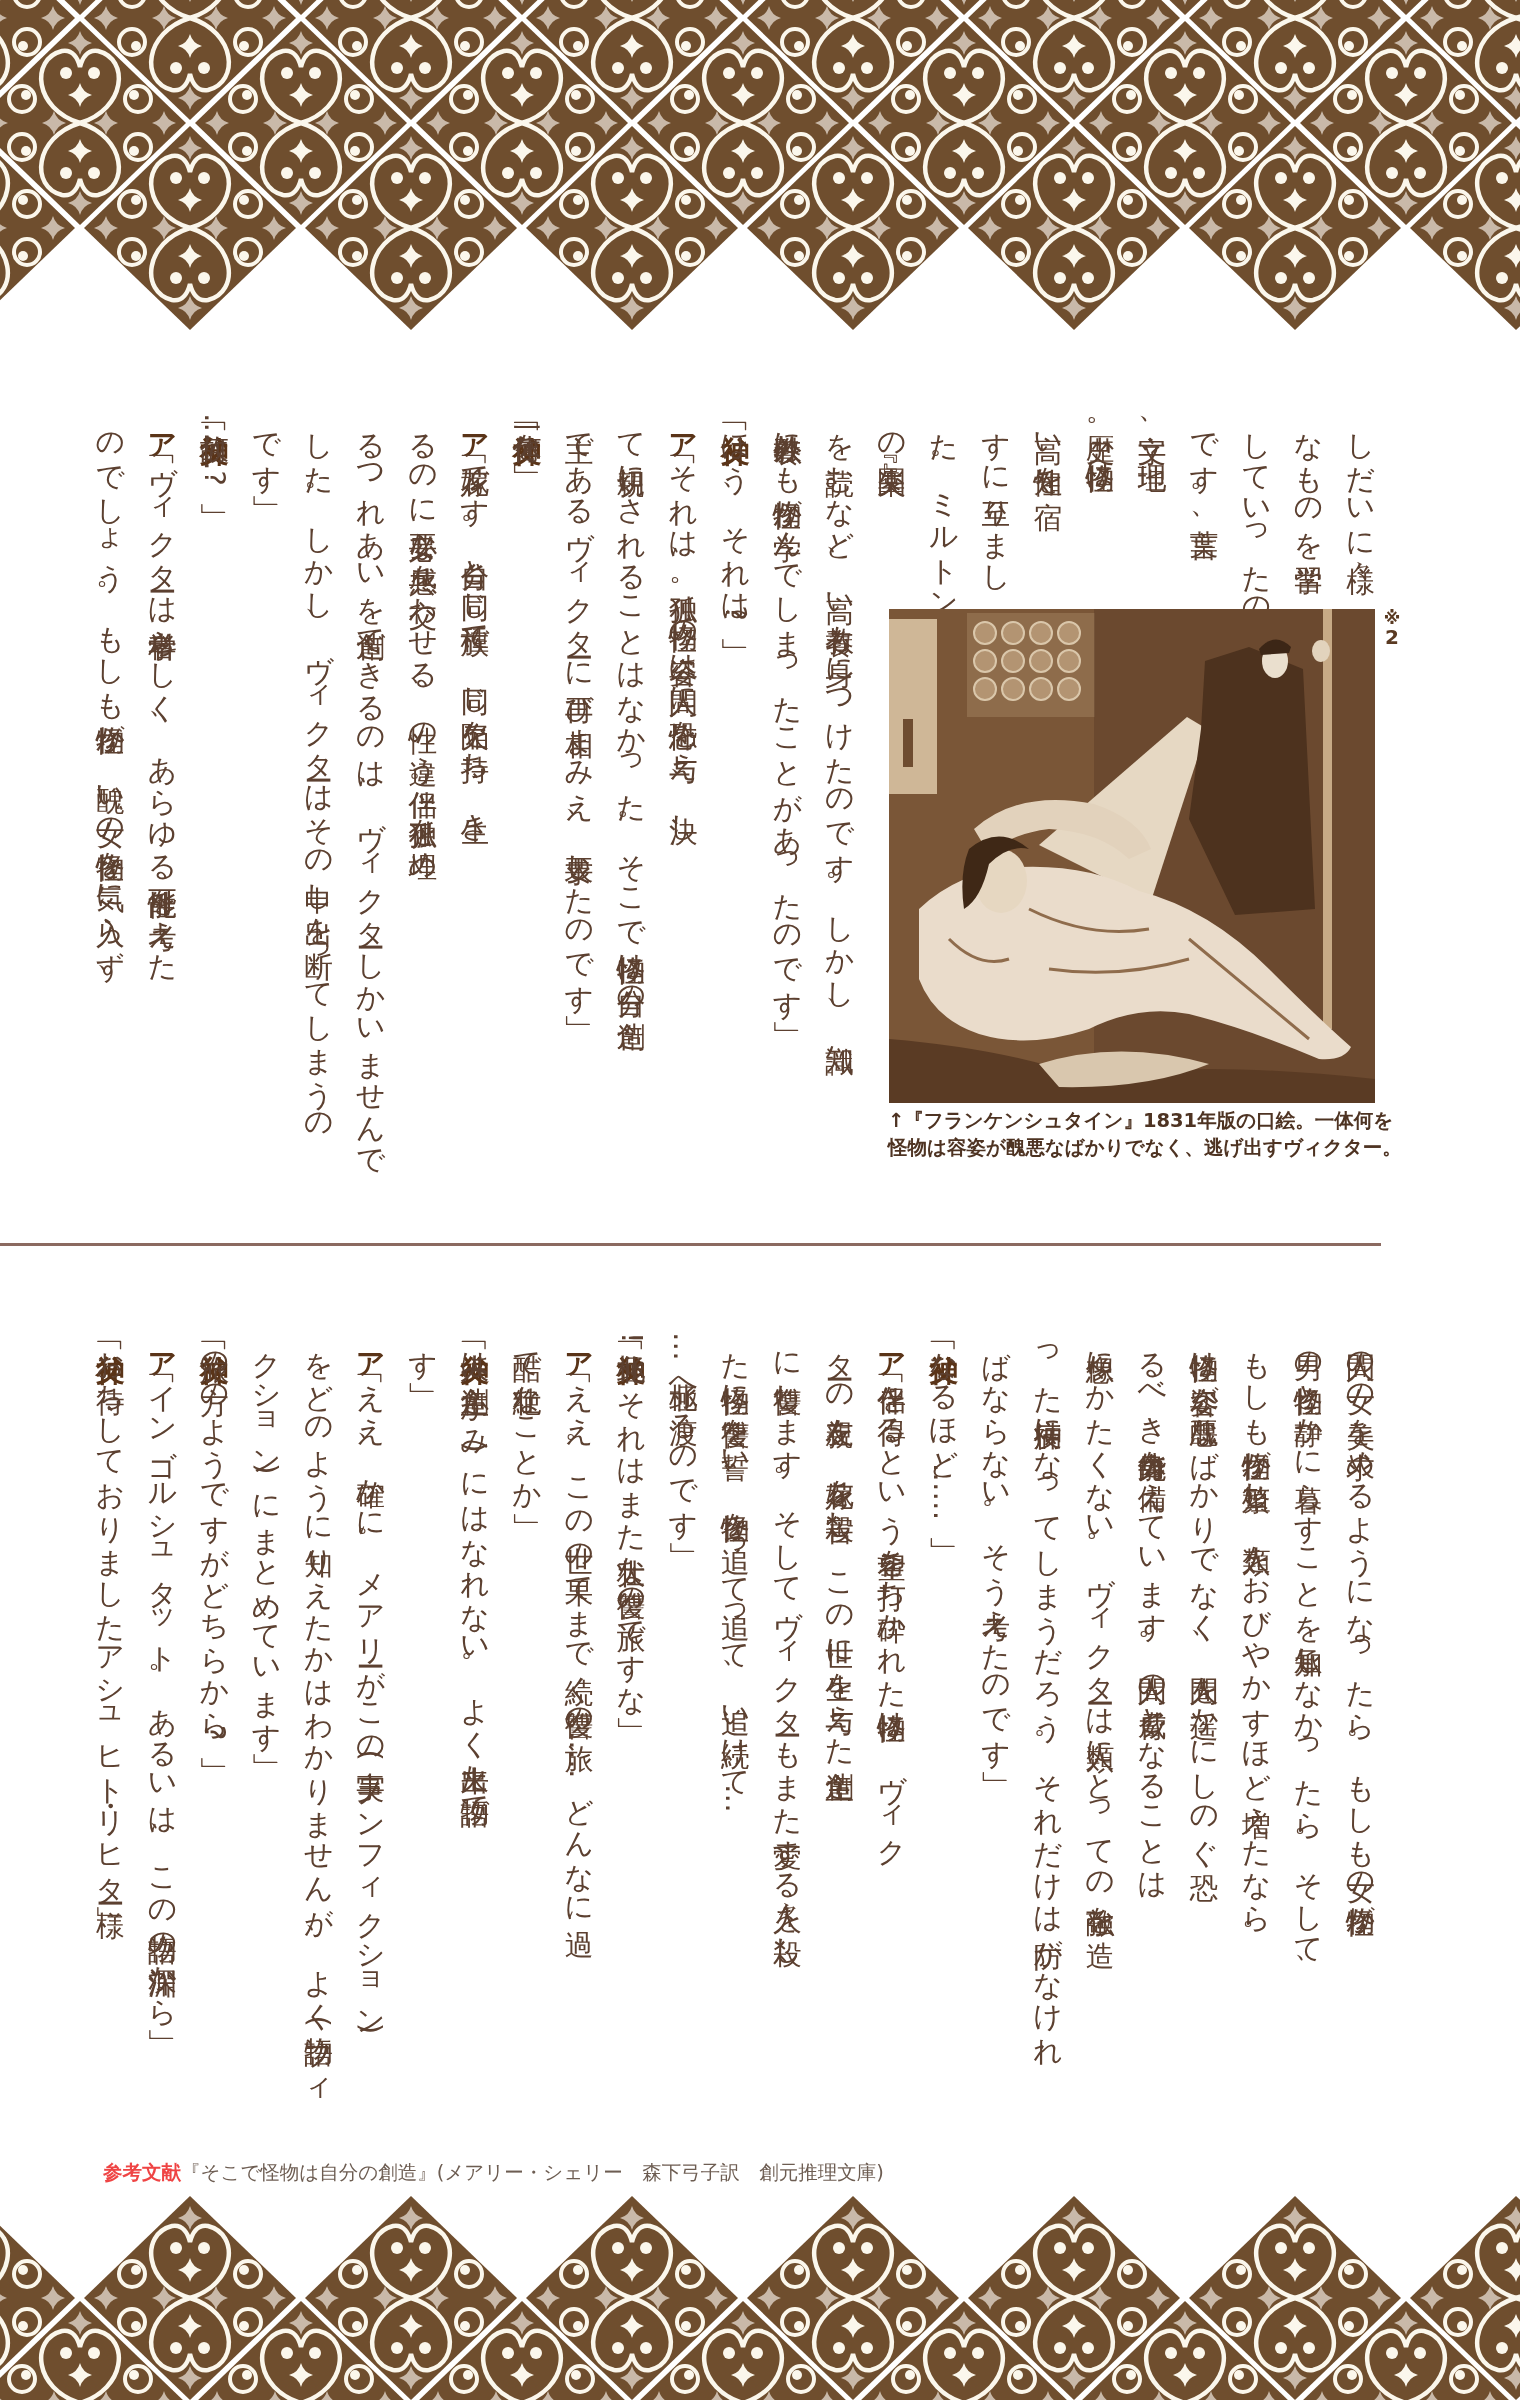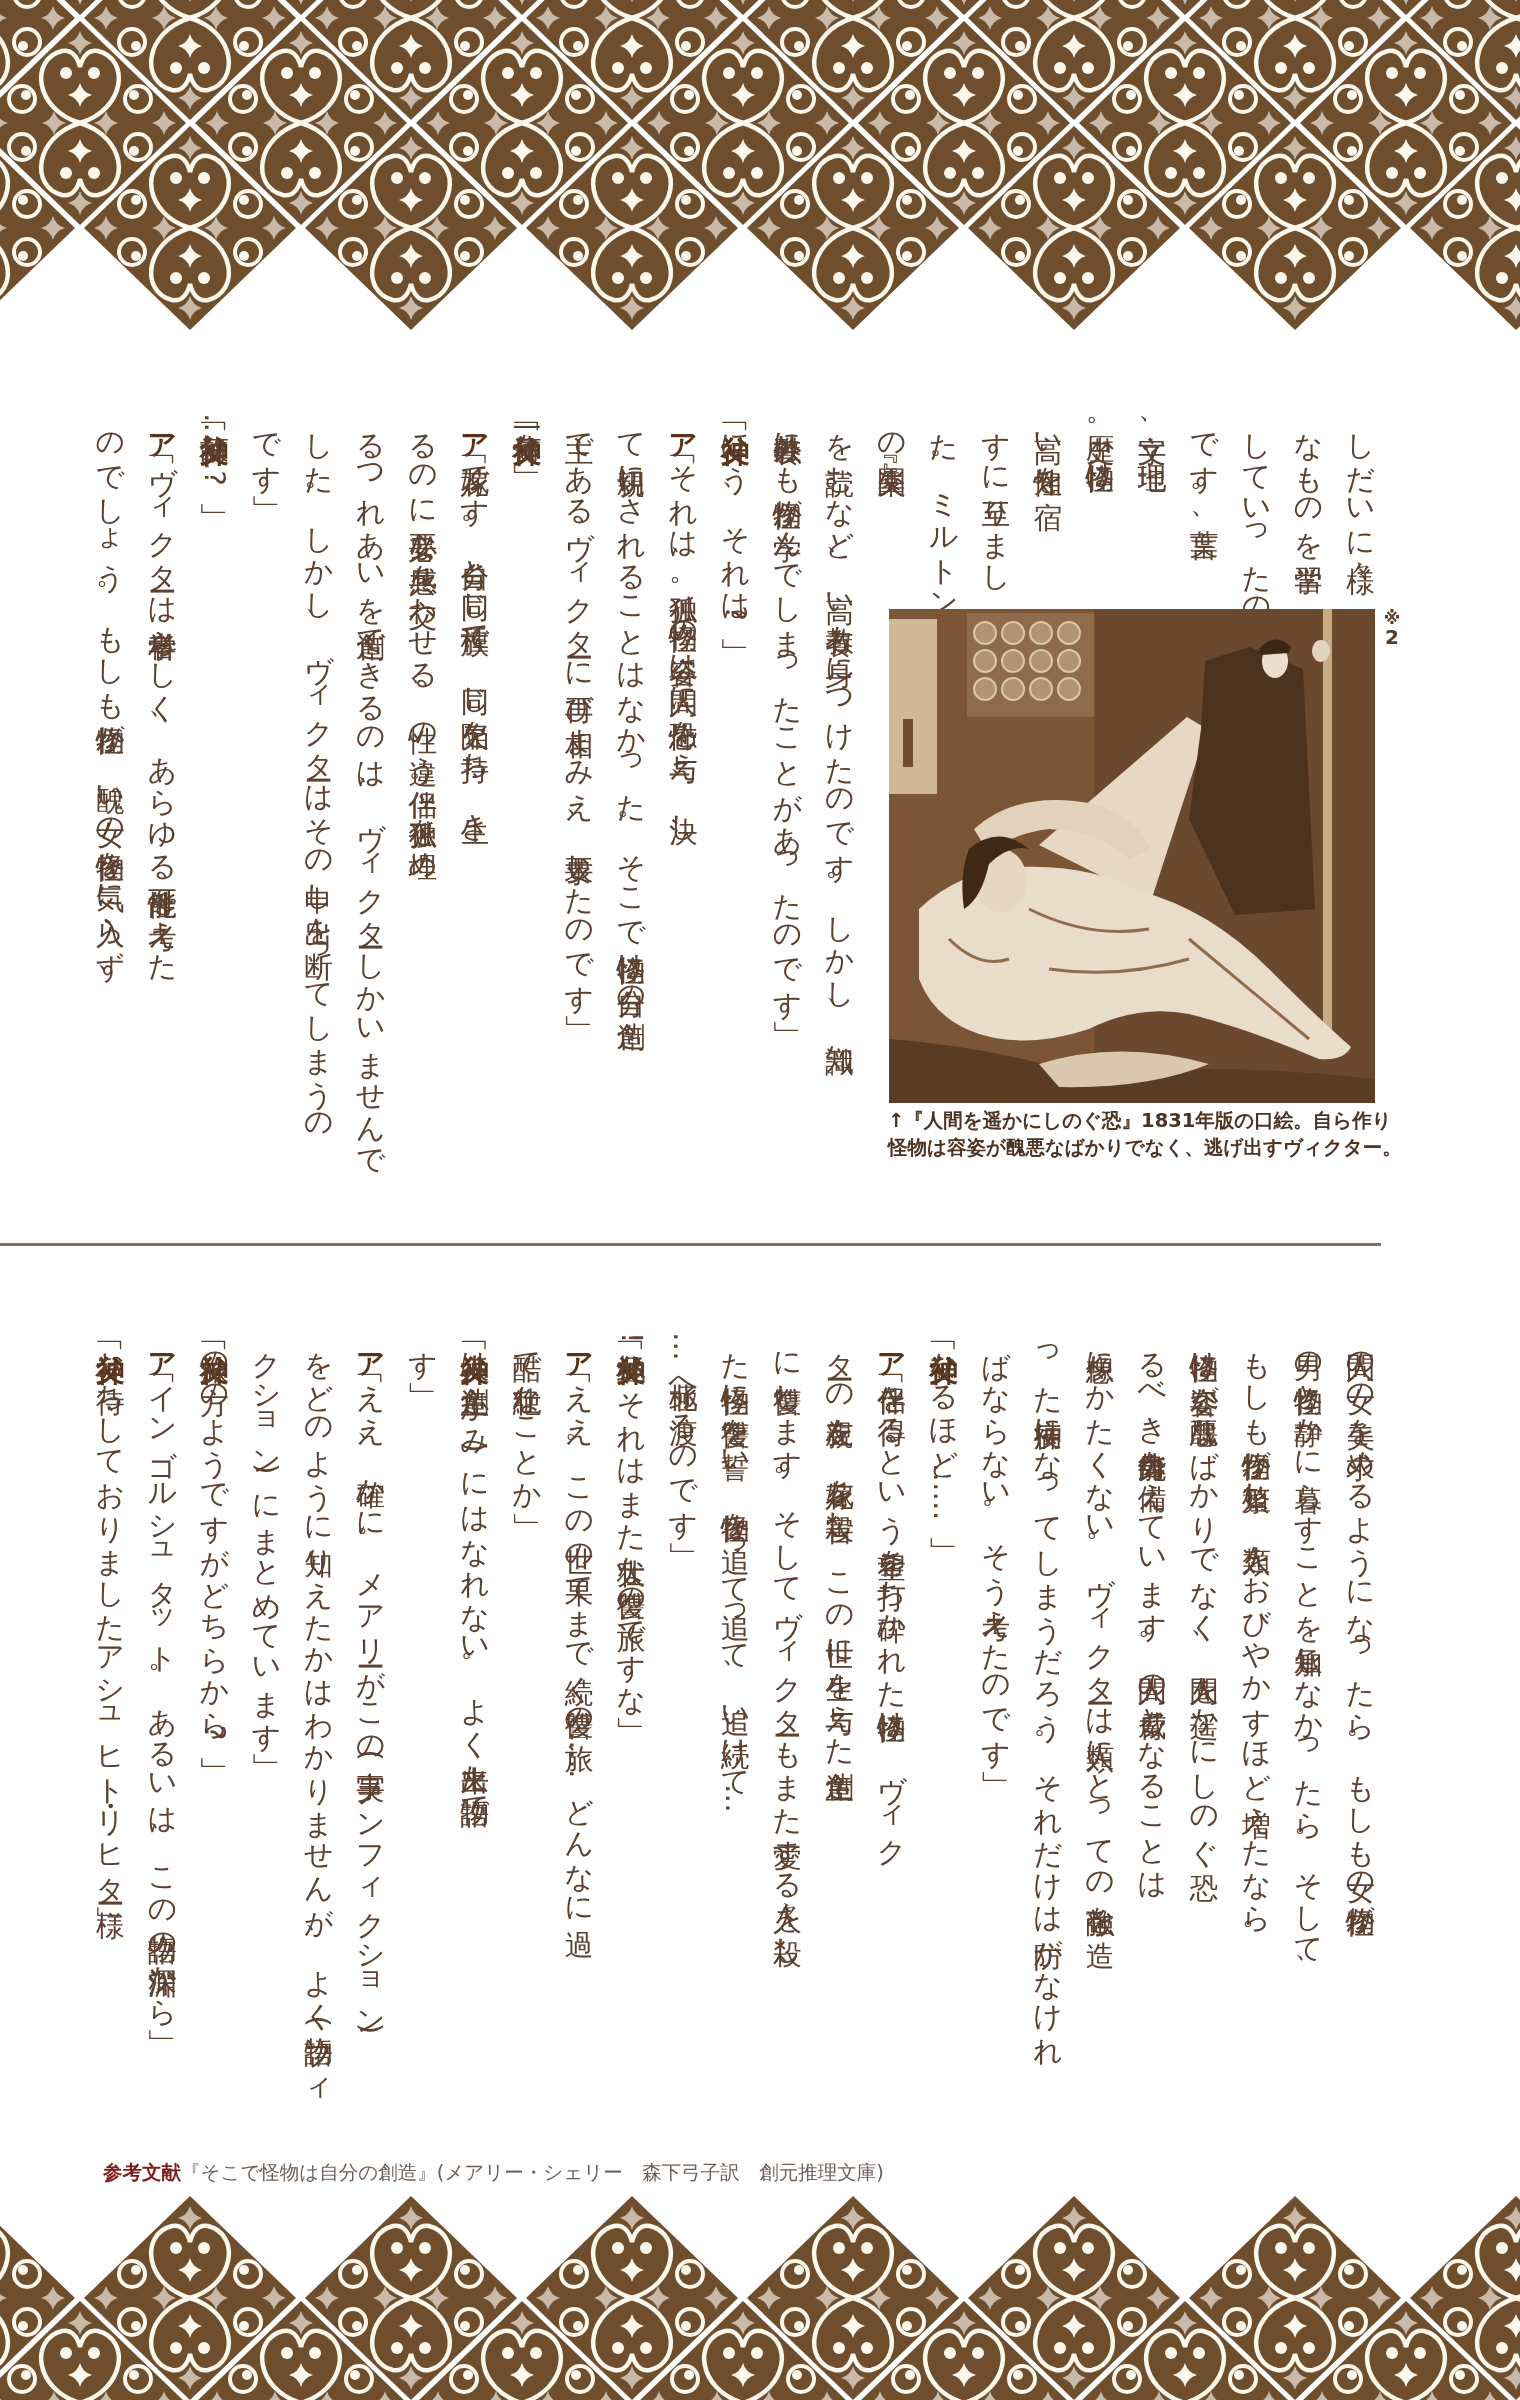--- a/index.html
+++ b/index.html
@@ -47,21 +47,21 @@
 
   .rule {
     position:absolute; left:0; top:1243px; width:1381px; height:3px;
     background:#8b6a60;
   }
 
   .footer {
     position:absolute; left:103px; top:2161px; font-size:19.5px; line-height:24px;
     color:#6d5d52; white-space:nowrap;
   }
-  .footer .lbl { font-weight:bold; color:#7f1d1d; }
+  .footer .lbl { font-weight:bold; color:#ef4444; }
 </style>
 </head>
 <body>
 
 <svg width="0" height="0" style="position:absolute;width:0;height:0;overflow:hidden">
   <defs>
     <path id="star4" d="M0,-12 Q2.6,-2.6 12,0 Q2.6,2.6 0,12 Q-2.6,2.6 -12,0 Q-2.6,-2.6 0,-12Z"></path>
     <g id="motif">
       <polygon points="0,-102 106,0 0,102 -106,0" fill="#6f4e2e"></polygon>
       <path d="M0,0 C-46,-14 -50,-64 -18,-72 C-7,-74 -2,-64 0,-56 C2,-64 7,-74 18,-72 C50,-64 46,-14 0,0Z" fill="none" stroke="#fbf7ec" stroke-width="4.5"></path>
@@ -192,21 +192,21 @@
       <path d="M150,455 Q230,430 320,455 Q260,480 170,478Z" fill="#d9c7ae"></path>
     </svg>
   </div>
 
   <div class="note">
     <span class="mark">※</span>
     <span class="num">2</span>
   </div>
 
   <div class="caption">
-    <div>↑『人間を遥かにしのぐ恐』1831年版の口絵。自ら作り</div>
+    <div>↑『フランケンシュタイン』1831年版の口絵。一体何を</div>
     <div>怪物は容姿が醜悪なばかりでなく、逃げ出すヴィクター。</div>
   </div>
 
   <div class="rule"></div>
 
   <div class="cols bottom">
     <div class="col"><span class="txt">人間の女の美を求めるようになったら。もしも女の怪物が、</span></div>
     <div class="col"><span class="txt">男の怪物と静かに暮らすことを承知しなかったら。そして、</span></div>
     <div class="col"><span class="txt">もしも怪物が繁殖し、人類をおびやかすほど増えたなら。</span></div>
     <div class="col"><span class="txt">怪物は容姿が醜悪なばかりでなく、人間を遥かにしのぐ恐</span></div>

